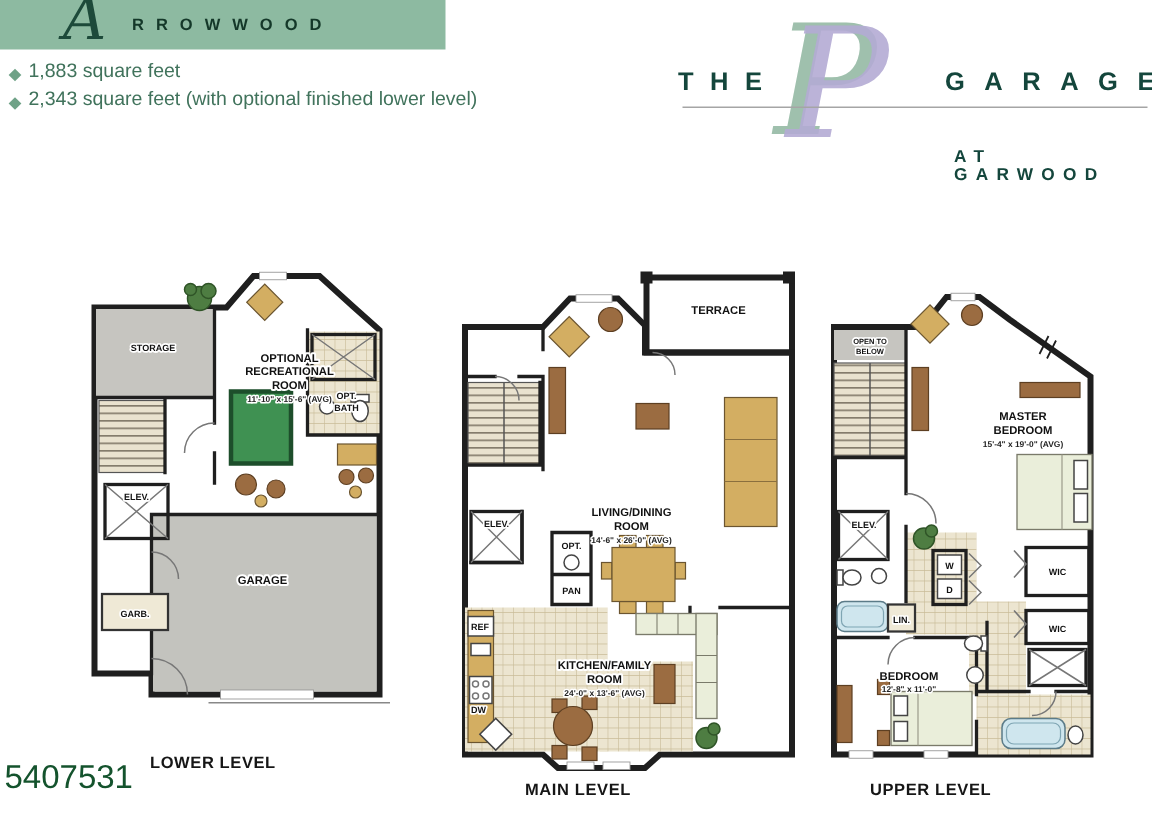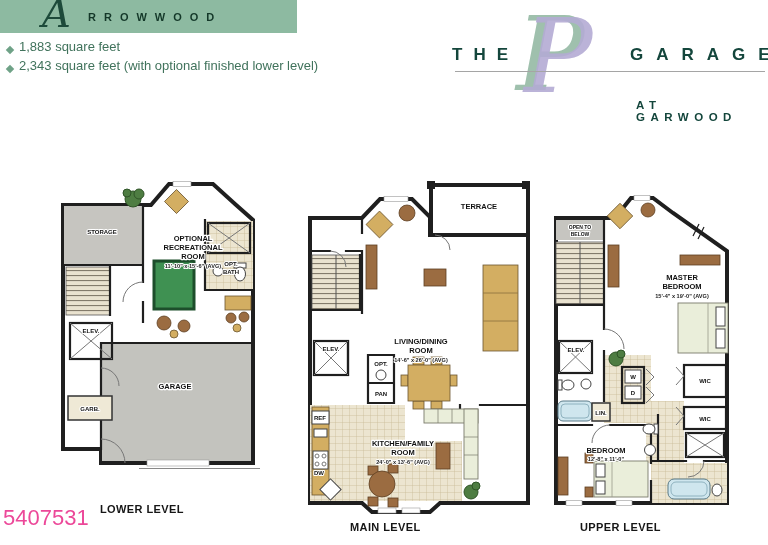--- a/index.html
+++ b/index.html
@@ -26,21 +26,21 @@
   #logo-p .p-lav{left:8px;top:2px;color:#b4abd4;opacity:.9;}
   
   .plan{position:absolute;}
   #plan-lower{left:55px;top:170px;}
   #plan-main{left:300px;top:163px;}
   #plan-upper{left:546px;top:163px;}
   .level-label{position:absolute;font-size:11px;font-weight:bold;color:#161616;letter-spacing:.4px;}
   #label-lower{left:100px;top:503px;}
   #label-main{left:310px;top:521px;padding-left:40px;}
   #label-upper{left:580px;top:521px;}
-  #photo-id{position:absolute;left:3px;top:505px;font-size:22px;color:#ec4899;}
+  #photo-id{position:absolute;left:3px;top:505px;font-size:22px;color:#14532d;}
   
   .rl{font-family:"Liberation Sans",sans-serif;font-weight:bold;font-size:7.5px;fill:#111;
       text-anchor:middle;paint-order:stroke;stroke:#fff;stroke-width:2.6px;stroke-linejoin:round;}
   .rs{font-family:"Liberation Sans",sans-serif;font-weight:bold;font-size:6px;fill:#111;
       text-anchor:middle;paint-order:stroke;stroke:#fff;stroke-width:2.2px;stroke-linejoin:round;}
   .rd{font-family:"Liberation Sans",sans-serif;font-weight:bold;font-size:5.6px;fill:#222;
       text-anchor:middle;paint-order:stroke;stroke:#fff;stroke-width:2px;stroke-linejoin:round;}
   .w4{stroke:#1f1f1f;stroke-width:4;fill:none;stroke-linecap:square;}
   .w2{stroke:#1f1f1f;stroke-width:2.2;fill:none;stroke-linecap:square;}
   .thin{stroke:#777;stroke-width:1;fill:none;}

